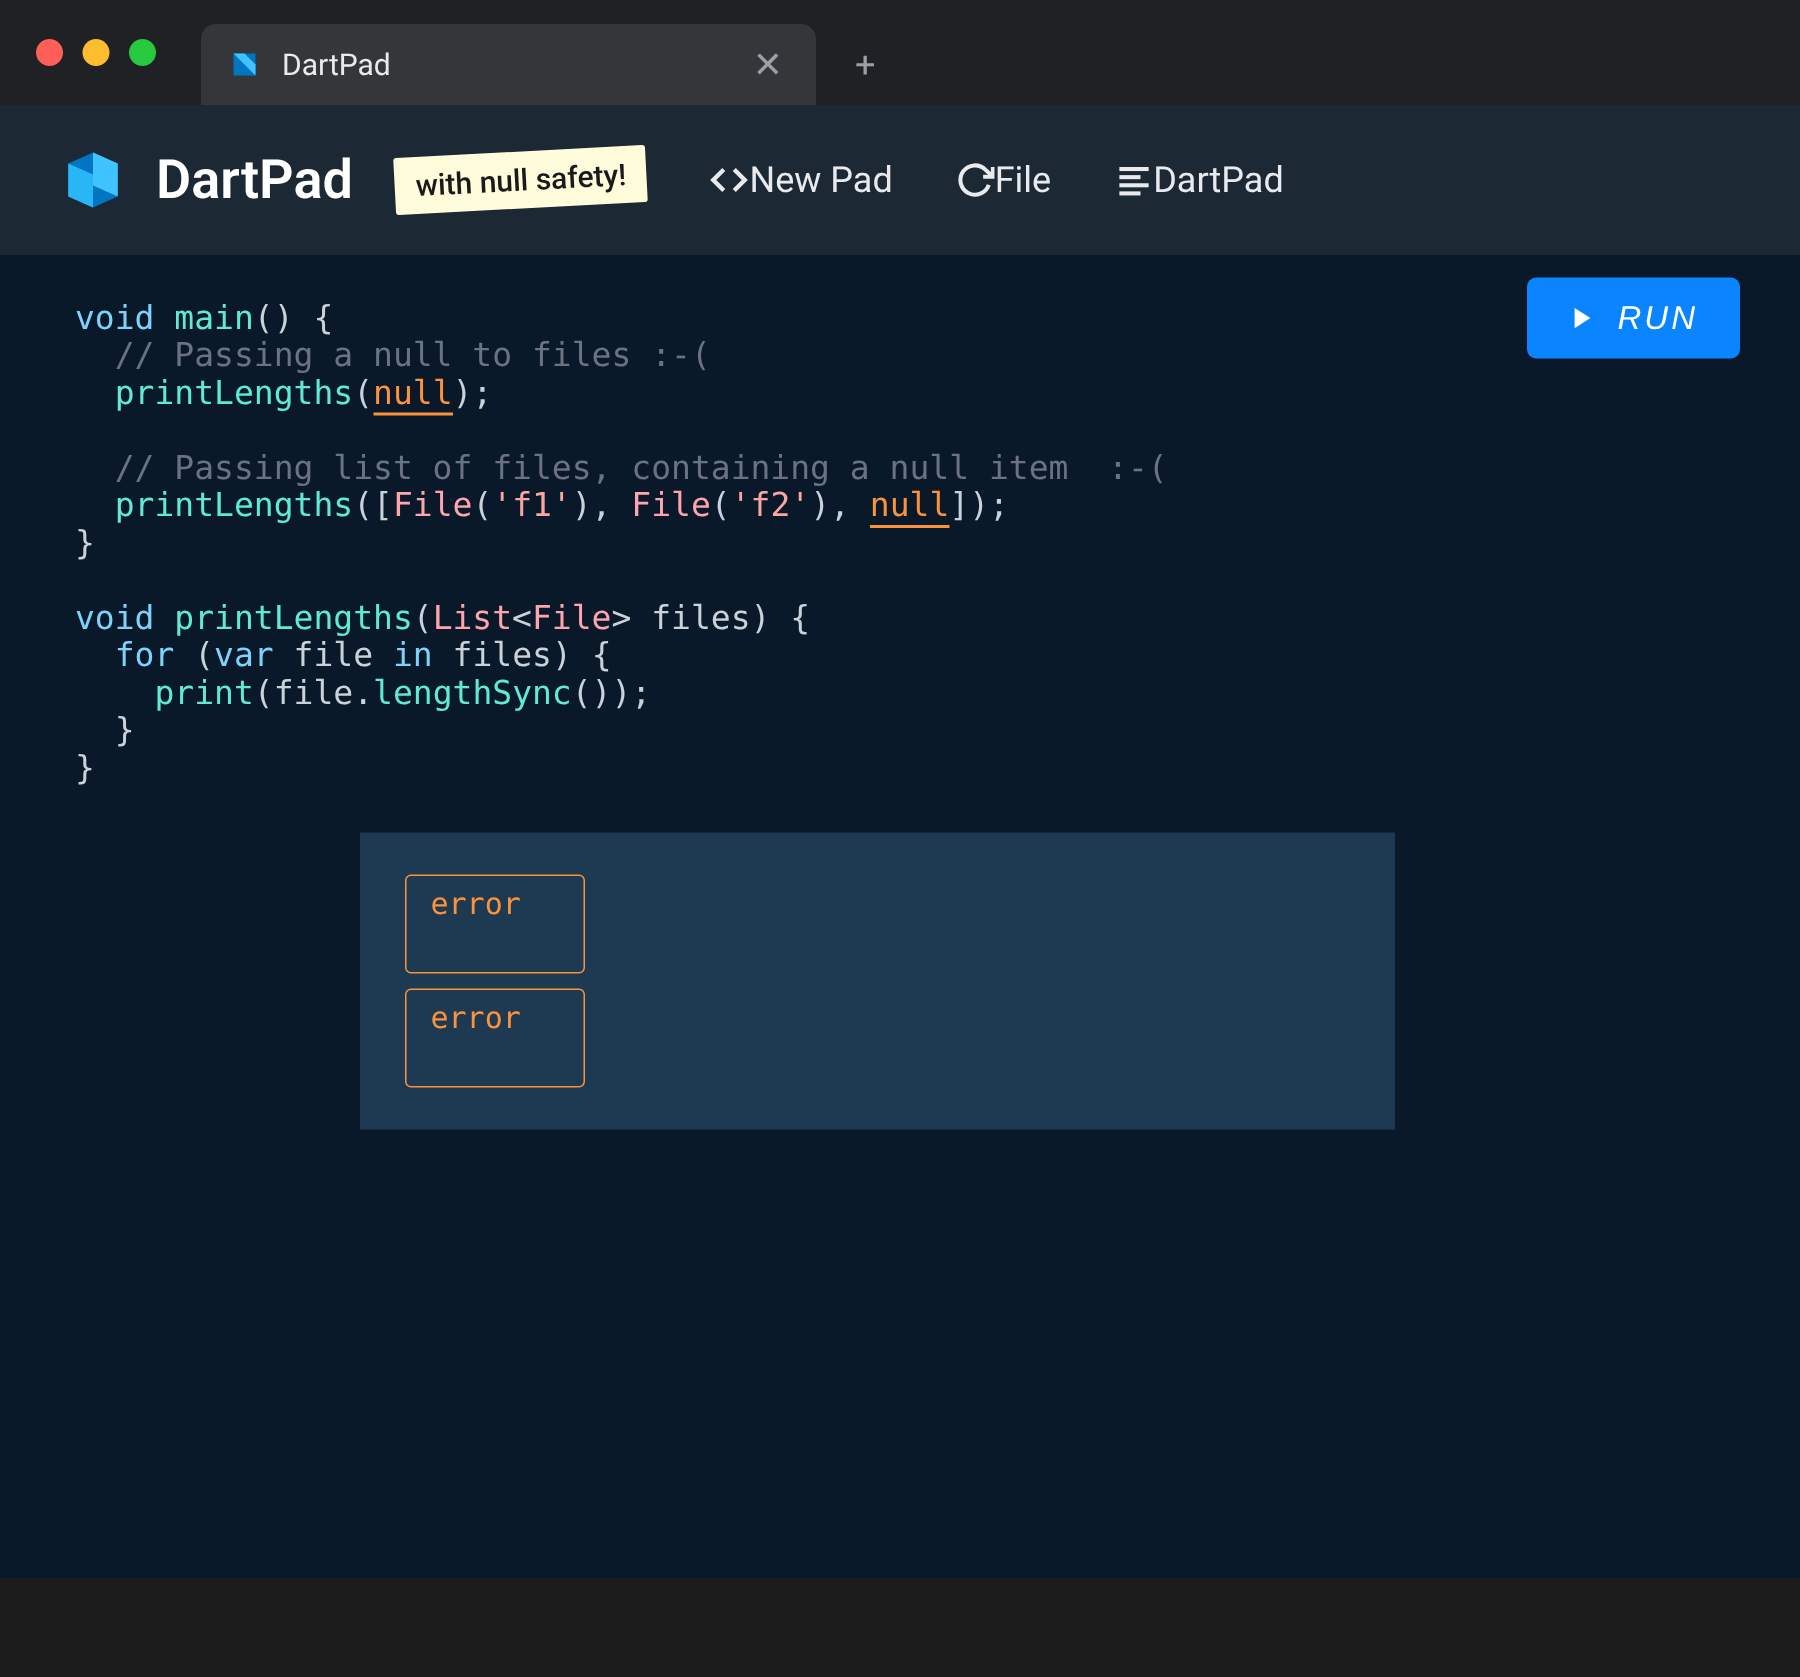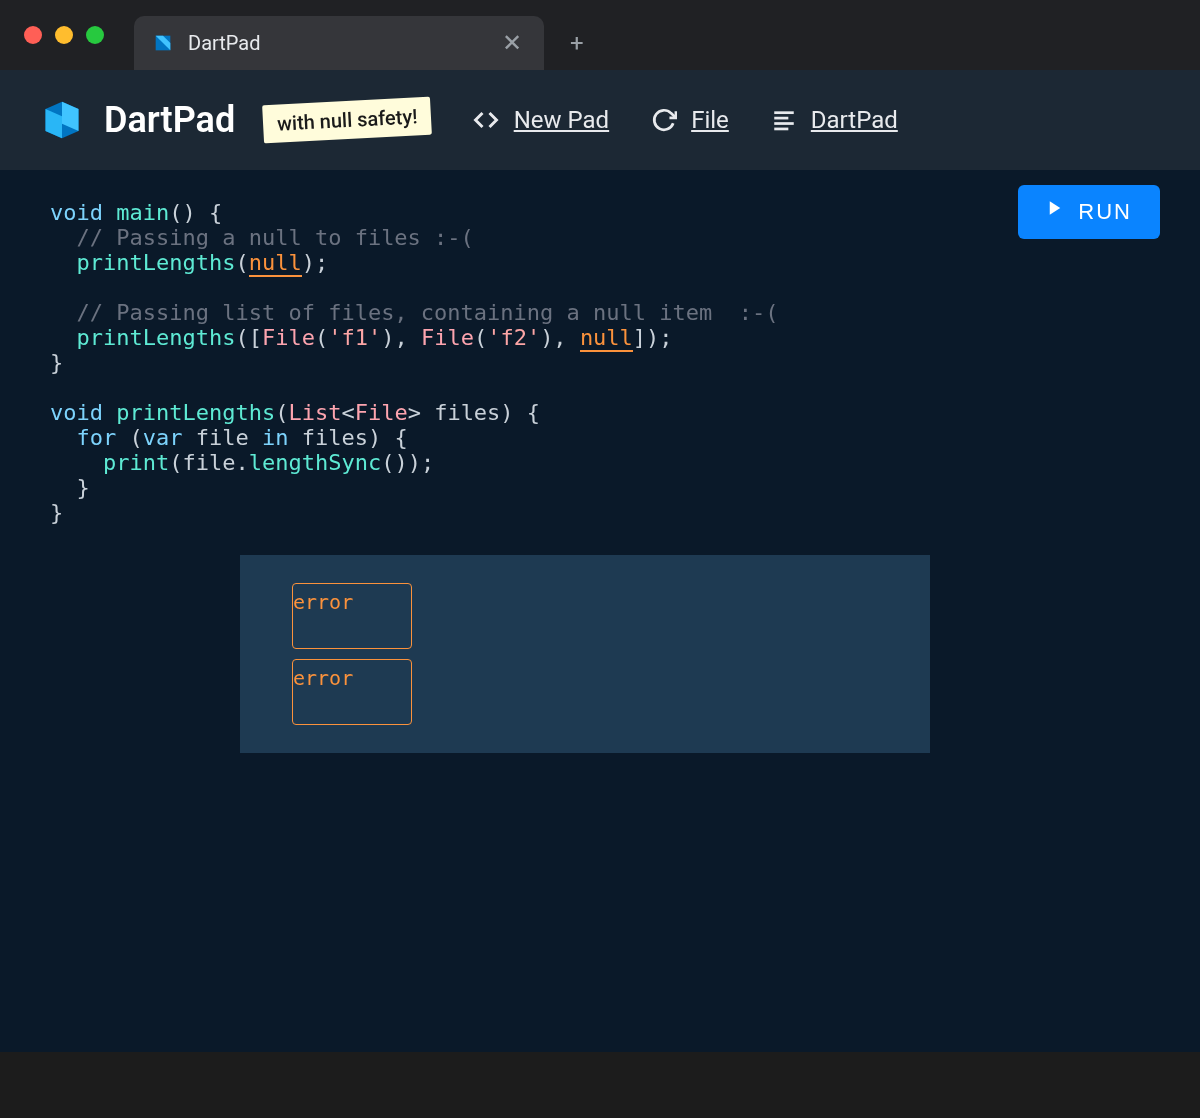--- a/index.html
+++ b/index.html
@@ -123,25 +123,23 @@
       margin-right: 20px;
     }
     .header-actions {
       display: flex;
       align-items: center;
       gap: 42px;
     }
     .header-action {
       display: flex;
       align-items: center;
-      gap: 14px;
       color: #e8eaed;
       font-size: 24px;
       cursor: pointer;
-      text-decoration: underline;
     }
     .code-area {
       background: #0a1929;
       padding: 30px 50px;
       position: relative;
       min-height: 882px;
     }
     .run-button {
       position: absolute;
       top: 15px;
@@ -149,21 +147,23 @@
       background: #0a84ff;
       color: #fff;
       border: none;
       padding: 14px 28px;
       border-radius: 6px;
       font-size: 22px;
       font-weight: 500;
       letter-spacing: 2px;
       cursor: pointer;
       display: flex;
+      align-items: center;
       gap: 14px;
+      font-style: italic;
     }
     .code {
       font-family: "SF Mono", Monaco, Menlo, Consolas, monospace;
       font-size: 22px;
       line-height: 25px;
       color: #c9d1d9;
       white-space: pre;
     }
     .kw { color: #7dd3fc; }
     .fn { color: #5eead4; }
@@ -178,27 +178,26 @@
     }
     .error-row {
       display: flex;
       align-items: flex-start;
       gap: 20px;
     }
     .error-row + .error-row { margin-top: 10px; }
     .error-badge {
       border: 1.5px solid #fb923c;
       color: #fb923c;
-      padding: 6px 14px 34px 0;
+      padding: 6px 14px 34px 16px;
       font-family: monospace;
       font-size: 20px;
       border-radius: 4px;
       width: 120px;
       min-width: 120px;
-      margin-left: 22px;
     }
     .error-msg {
       color: #e8eaed;
       font-size: 23px;
       line-height: 36px;
     }
   </style>
 </head>
 <body>
 

